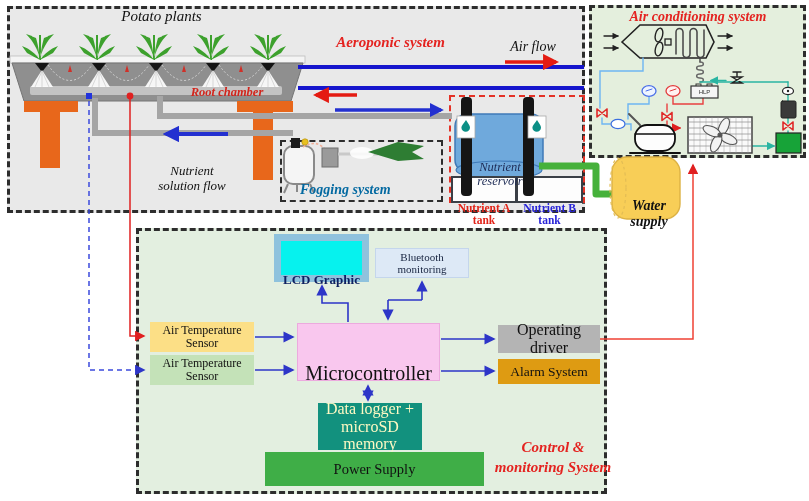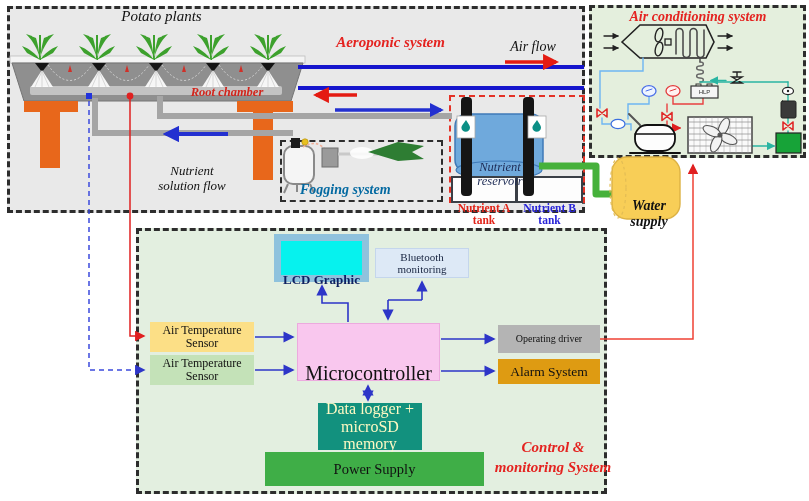--- a/index.html
+++ b/index.html
@@ -317,21 +317,21 @@
     <span>Sensor</span>
   </div>
   <div class="box" style="left:150px;top:355px;width:104px;height:30px;background:#c4e2b8;font-size:12px;">
     <span>Air Temperature</span>
     <span>Sensor</span>
   </div>
   <div class="box" style="left:297px;top:323px;width:143px;height:58px;background:#f9c7ee;border:1px solid #ecaade;">
     <span style="font-size:20px;margin-top:42px;">Microcontroller</span>
   </div>
   <div class="box" style="left:498px;top:325px;width:102px;height:28px;background:#b4b4b4;">
-    <span style="font-size:10px;">Operating driver</span>
+    <span style="font-size:16px;">Operating driver</span>
   </div>
   <div class="box" style="left:498px;top:359px;width:102px;height:25px;background:#de9b12;">
     <span style="font-size:13.5px;">Alarm System</span>
   </div>
   <div class="box" style="left:318px;top:403px;width:104px;height:47px;background:#12917e;font-size:16px;color:#fef9c3;">
     <span>Data logger +</span>
     <span>microSD</span>
     <span>memory</span>
   </div>
   <div class="box" style="left:265px;top:452px;width:219px;height:34px;background:#3fae47;">

